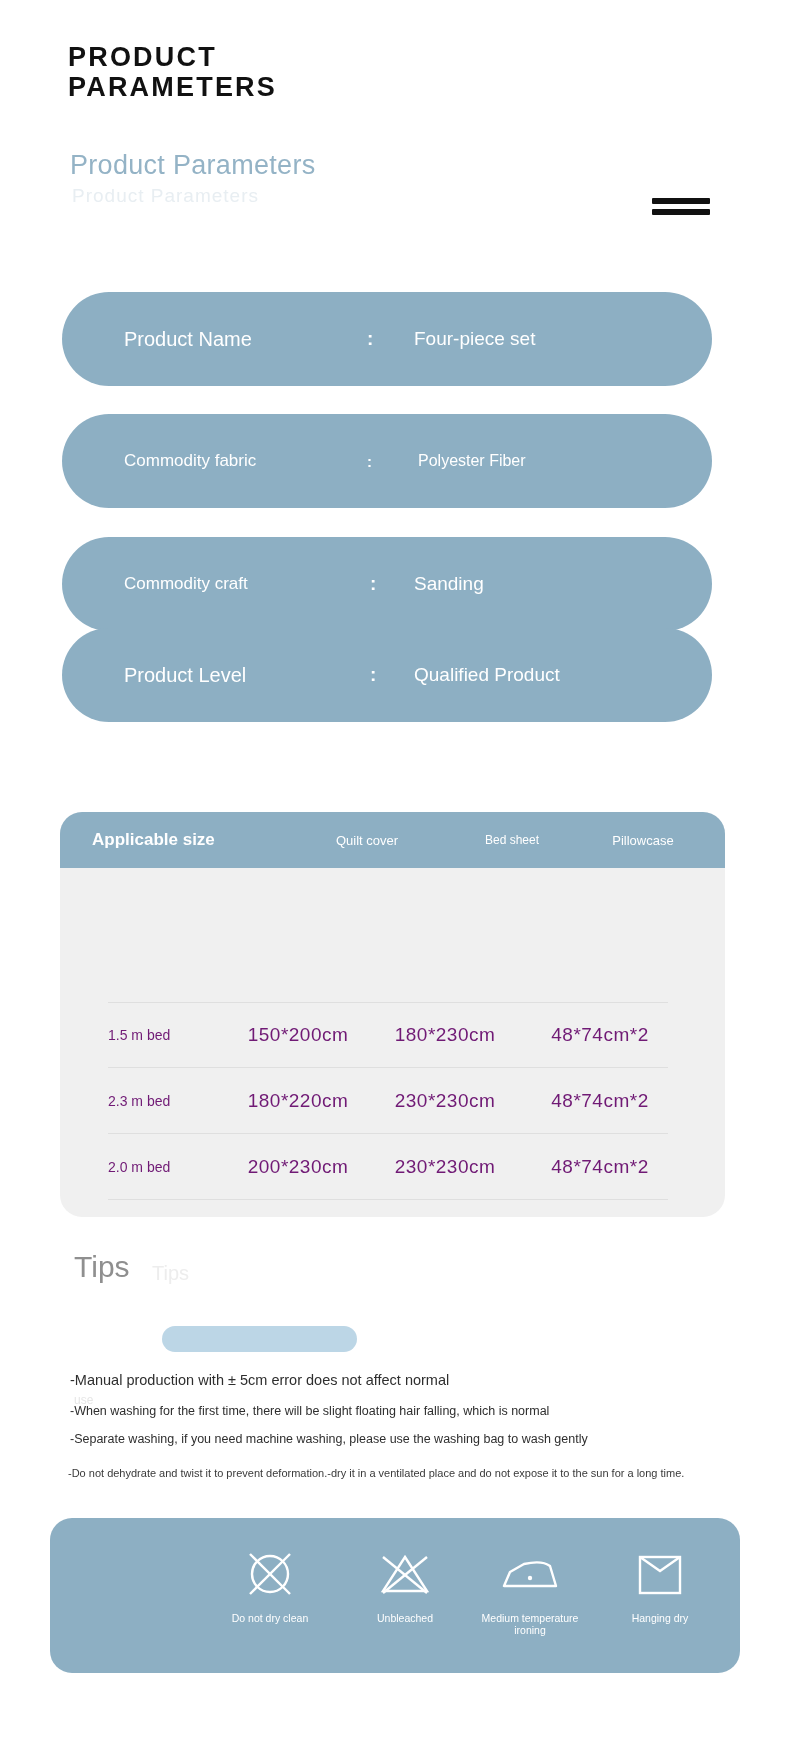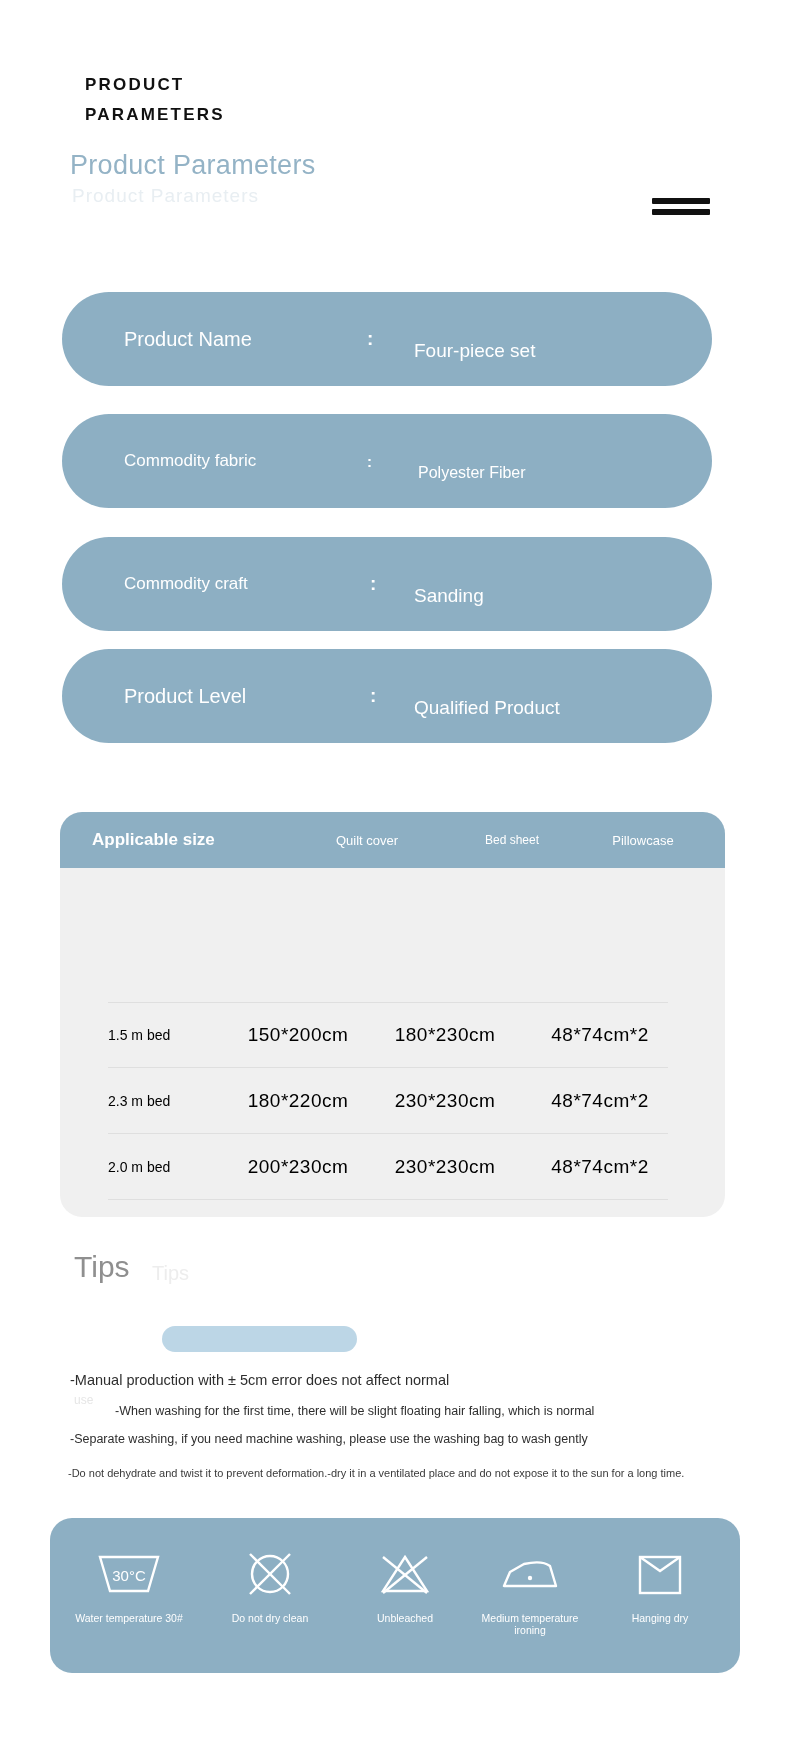--- a/index.html
+++ b/index.html
@@ -20,29 +20,28 @@
   .page {
     position: relative;
     width: 790px;
     height: 1756px;
     background: #fff;
   }
 
   
   .heading-en {
     position: absolute;
-    left: 85px;
+    left: 68px;
     top: 42px;
     width: 420px;
-    font-size: 17px;
+    font-size: 27px;
     font-weight: bold;
     letter-spacing: 2.2px;
     line-height: 30px;
     color: #111;
-    margin-top: 28px;
   }
   .heading-sub {
     position: absolute;
     left: 70px;
     top: 150px;
     font-size: 27px;
     font-weight: 400;
     color: #94b3c6;
     letter-spacing: 0.3px;
   }
@@ -93,30 +92,29 @@
     transform: translateY(-50%);
     font-size: 19px;
     font-weight: bold;
   }
   .pill .value {
     position: absolute;
     top: 50%;
     transform: translateY(-50%);
     font-size: 19px;
     white-space: nowrap;
-    margin-top: 12px;
   }
   .pill .value.shadow {
     color: #ffffff;
   }
 
   #pill1 { top: 292px; }
   #pill2 { top: 414px; }
   #pill3 { top: 537px; }
-  #pill4 { top: 649px; }
+  #pill4 { top: 628px; }
 
   
   .table-card {
     position: absolute;
     left: 60px;
     top: 812px;
     width: 665px;
     height: 405px;
     background: #f0f0f0;
     border-radius: 22px;
@@ -154,21 +152,21 @@
   .row.first { border-top: 1px solid #dfdfdf; }
   #row1 { top: 134px; }
   #row2 { top: 200px; }
   #row3 { top: 266px; }
 
   .row .cell {
     position: absolute;
     top: 50%;
     transform: translateY(-50%);
     white-space: nowrap;
-    color: #000000;
+    color: #701a75;
   }
   .c0 { left: 0px; font-size: 14px; }
   .c1 { left: 120px; width: 140px; text-align: center; font-size: 19px; letter-spacing: 0.5px; }
   .c2 { left: 262px; width: 150px; text-align: center; font-size: 19px; letter-spacing: 0.5px; }
   .c3 { left: 412px; width: 160px; text-align: center; font-size: 19px; letter-spacing: 0.5px; }
 
   
   .tips-title {
     position: absolute;
     left: 74px;
@@ -216,21 +214,20 @@
     top: 1393px;
     font-size: 12px;
     color: #e6e6e6;
   }
   .tip3 {
     position: absolute;
     left: 70px;
     top: 1404px;
     font-size: 12.5px;
     color: #2e2e2e;
-    margin-left: 45px;
   }
   .tip4 {
     position: absolute;
     left: 70px;
     top: 1432px;
     font-size: 12.5px;
     color: #2e2e2e;
   }
   .tip5 {
     position: absolute;
@@ -350,29 +347,20 @@
   <div class="tip-highlight"></div>
 
   <div class="tip2">-Manual production with ± 5cm error does not affect normal</div>
   <div class="tip2-ghost">use</div>
   <div class="tip3">-When washing for the first time, there will be slight floating hair falling, which is normal</div>
   <div class="tip4">-Separate washing, if you need machine washing, please use the washing bag to wash gently</div>
   <div class="tip5">-Do not dehydrate and twist it to prevent deformation.-dry it in a ventilated place and do not expose it to the sun for a long time.</div>
 
   <div class="care-bar">
 
-    <div class="care-item" id="care0">
-      <div class="glyph">
-        <svg width="70" height="46" viewBox="0 0 70 46">
-          <path d="M6 6 L64 6 L54 40 L16 40 Z" fill="none" stroke="#ffffff" stroke-width="2.4"></path>
-          <text x="35" y="30" font-family="Liberation Sans, sans-serif" font-size="15" fill="#ffffff" text-anchor="middle">30°C</text>
-        </svg>
-      </div>
-      <span class="cap">Water temperature 30#</span>
-    </div>
 
     <div class="care-item" id="care1">
       <div class="glyph">
         <svg width="56" height="50" viewBox="0 0 56 50">
           <circle cx="28" cy="25" r="18" fill="none" stroke="#ffffff" stroke-width="2.4"></circle>
           <line x1="8" y1="5" x2="48" y2="45" stroke="#ffffff" stroke-width="2.4"></line>
           <line x1="48" y1="5" x2="8" y2="45" stroke="#ffffff" stroke-width="2.4"></line>
         </svg>
       </div>
       <span class="cap">Do not dry clean</span>

